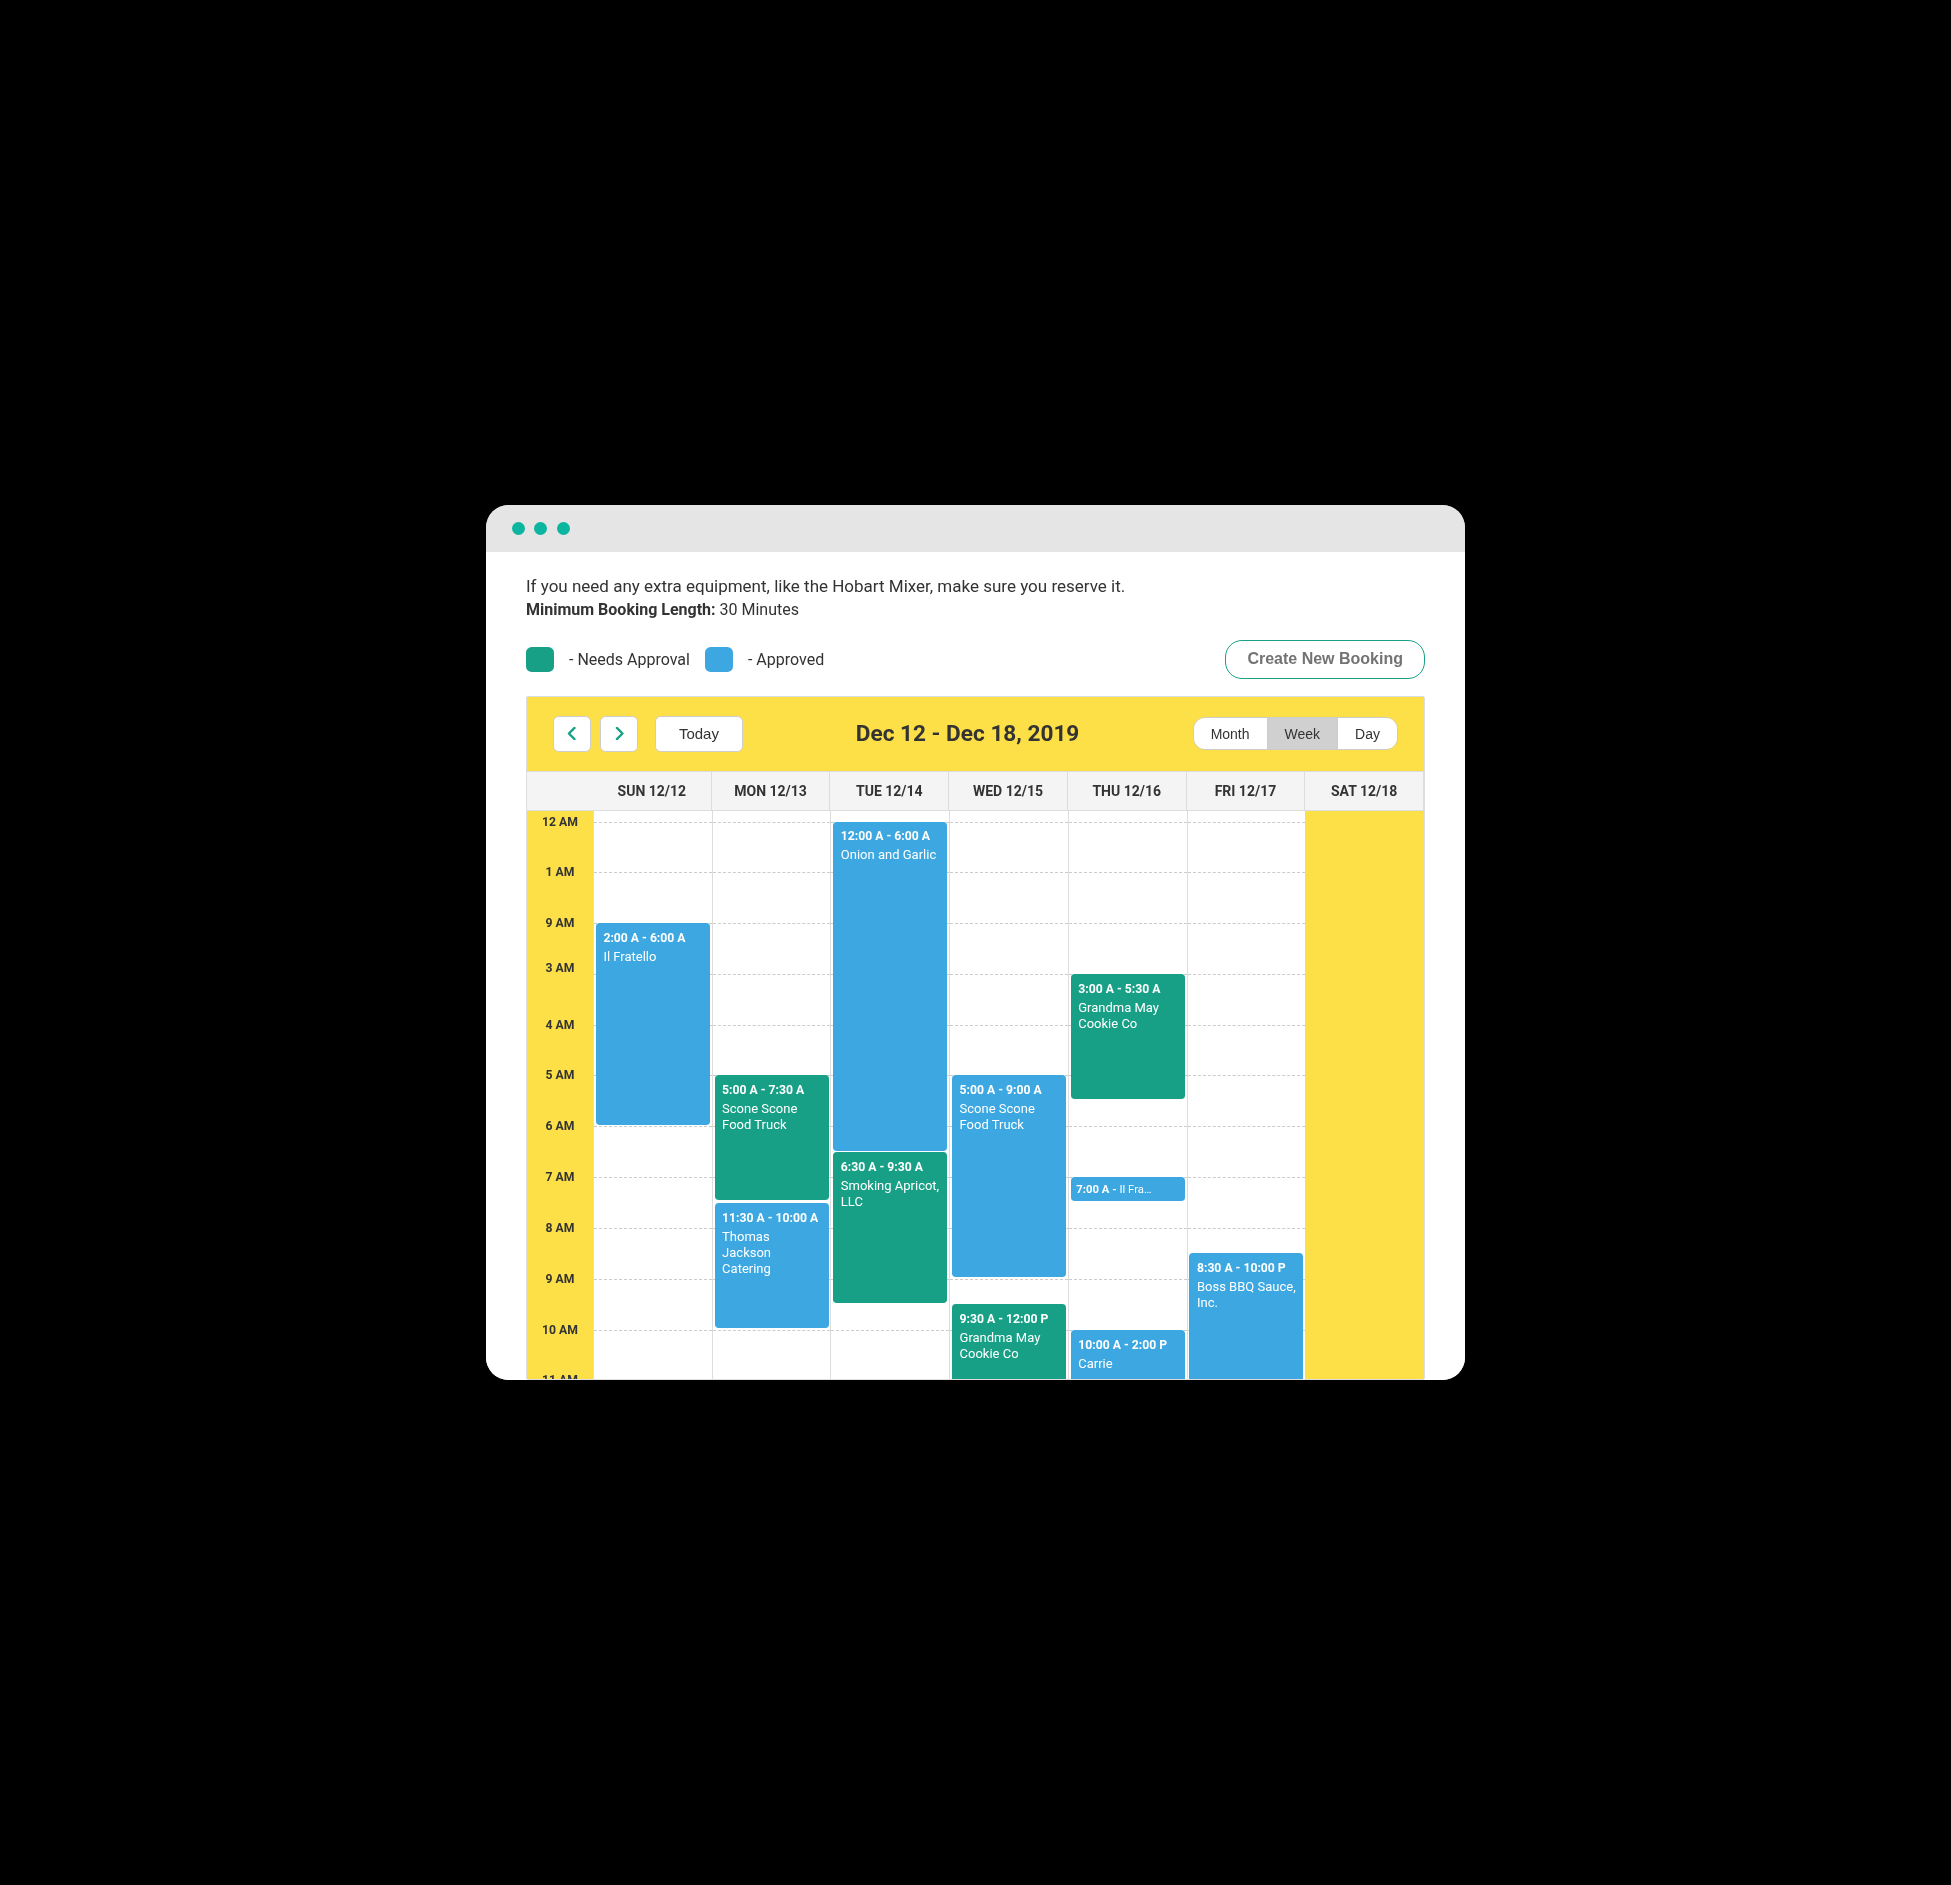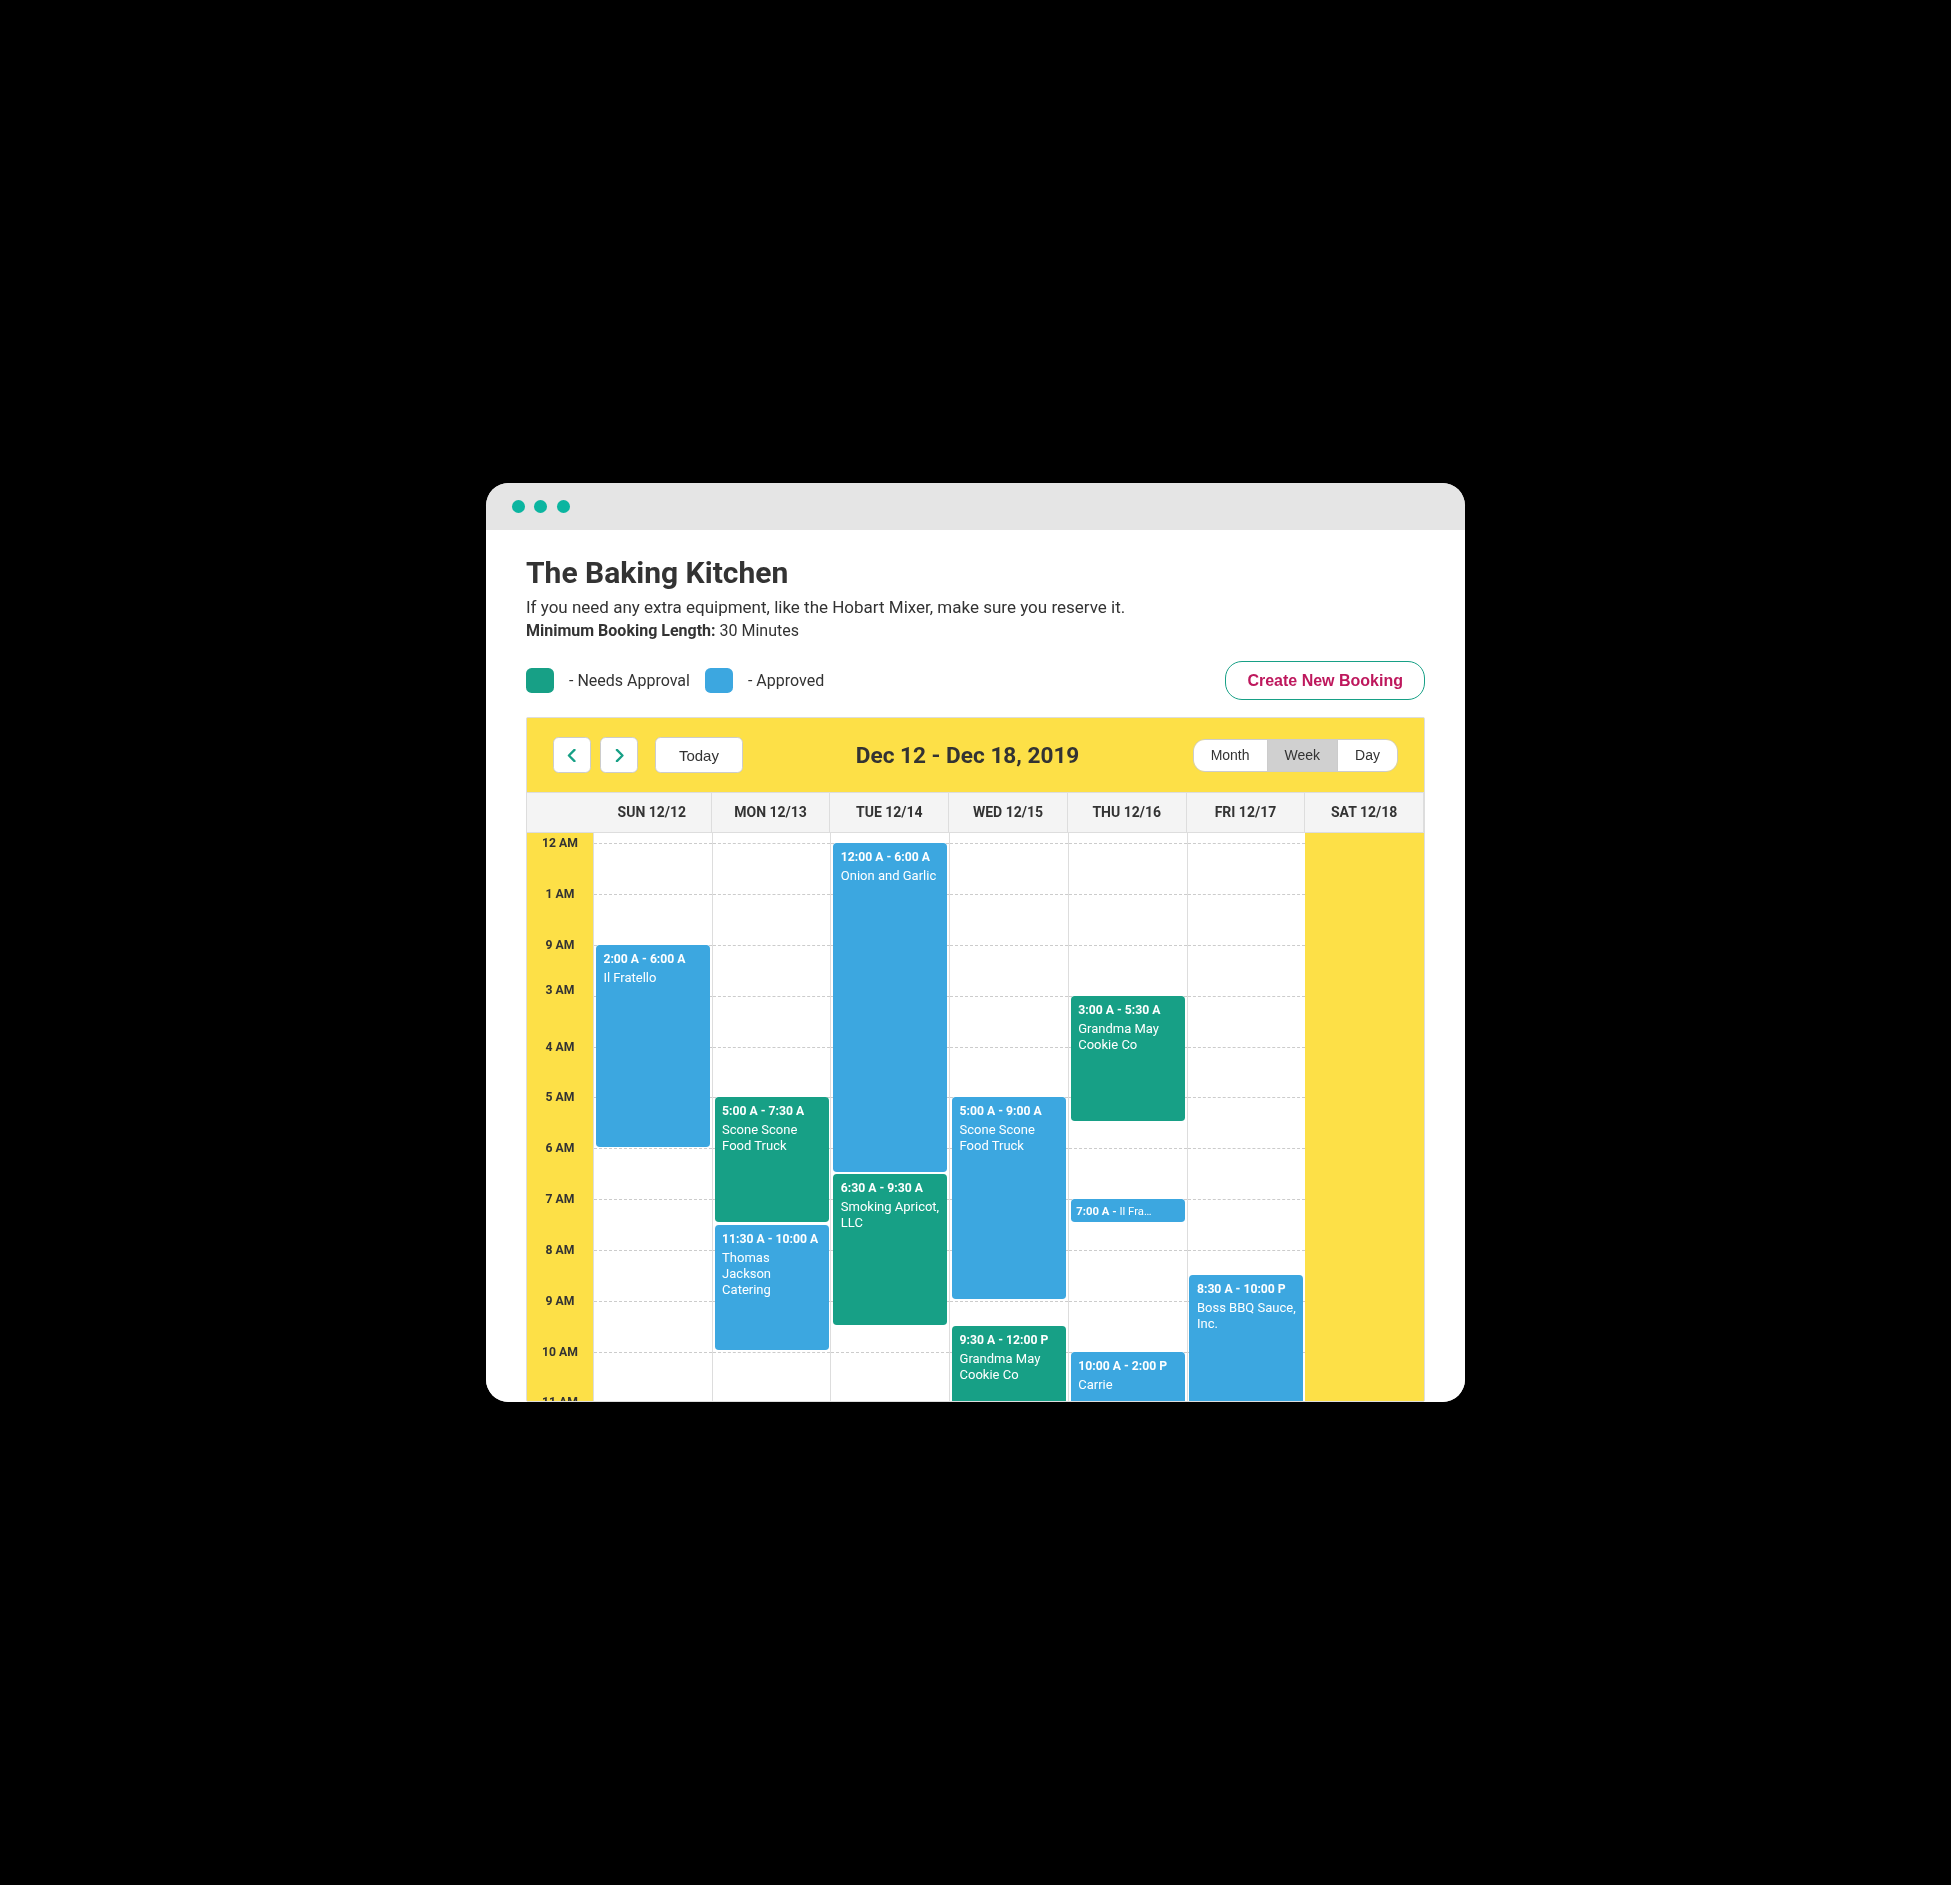--- a/index.html
+++ b/index.html
@@ -36,21 +36,21 @@
   .description { font-size: 17px; color: #333; margin-bottom: 4px; }
   .min-booking { font-size: 16px; color: #333; margin-bottom: 21px; }
   .min-booking .label { font-weight: 700; }
   .legend-row { display: flex; align-items: center; justify-content: space-between; margin-bottom: 17px; }
   .legend { display: flex; align-items: center; gap: 15px; }
   .swatch { width: 28px; height: 24.5px; border-radius: 5.6px; }
   .swatch.teal, .ev.teal { background: #17a086; }
   .swatch.blue, .ev.blue { background: #3ca7e0; }
   .legend-text { font-size: 16px; color: #333; }
   .create-btn {
-    border: 1.9px solid #17a086; color: #be185d; background: #fff;
+    border: 1.9px solid #17a086; color: #737373; background: #fff;
     font-weight: 700; font-size: 16px; padding: 9.4px 21px; border-radius: 17px; cursor: pointer;
   }
   .cal-wrap { background: #fde047; border: 0.9px solid #ddd; border-radius: 1.9px; }
   .toolbar {
     display: flex; align-items: center; justify-content: space-between;
     padding: 19px 26px;
   }
   .tb-left { display: flex; align-items: center; gap: 9.4px; }
   .nav-btn {
     background: #fff; border: 0.9px solid #ccc; border-radius: 5.6px;
@@ -103,21 +103,20 @@
 </head>
 <body>
 
 <div class="window">
   <div class="titlebar">
     <div class="dot"></div>
     <div class="dot"></div>
     <div class="dot"></div>
   </div>
   <div class="content">
-    <h1 class="page-title">The Baking Kitchen</h1>
     <p class="description">If you need any extra equipment, like the Hobart Mixer, make sure you reserve it.</p>
     <p class="min-booking">
       <span class="label">Minimum Booking Length:</span>
       <span>30 Minutes</span>
     </p>
     <div class="legend-row">
       <div class="legend">
         <div class="swatch teal"></div>
         <span class="legend-text">- Needs Approval</span>
         <div class="swatch blue"></div>

